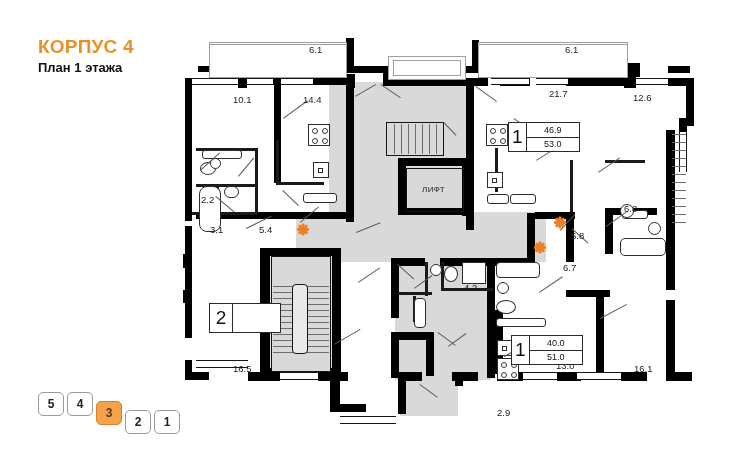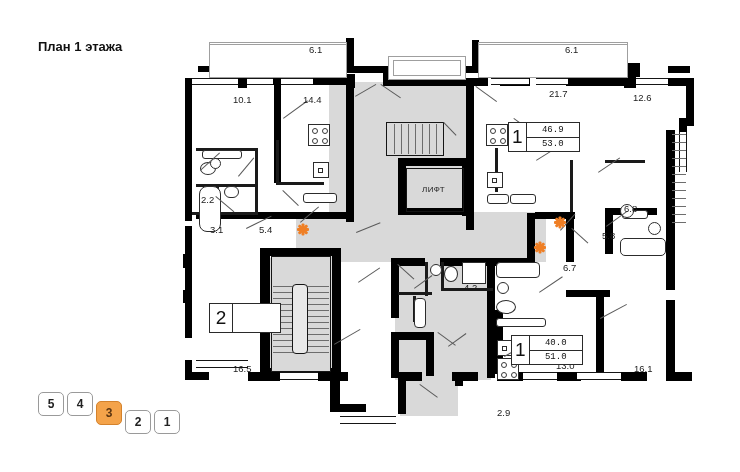--- a/index.html
+++ b/index.html
@@ -35,21 +35,21 @@
 
   
   .lab{position:absolute;font-size:9.5px;color:#1b1b1b;white-space:nowrap;
        font-family:"Liberation Sans","DejaVu Sans",sans-serif;}
   .lab.lift{font-size:8px;letter-spacing:.4px;}
 
   
   .badge{position:absolute;border:1.2px solid #2a2a2a;background:#fff;display:flex;box-sizing:border-box;}
   .badge .num{width:22px;display:flex;align-items:center;justify-content:center;
               font-size:19px;font-weight:normal;color:#111;border-right:1.2px solid #2a2a2a;}
-  .badge .nums{display:flex;flex-direction:column;width:100%;font-family:Liberation Mono, monospace;}
+  .badge .nums{display:flex;flex-direction:column;width:100%;}
   .badge .nums div{flex:1;display:flex;align-items:center;justify-content:center;font-size:9px;color:#111;}
   .badge .nums div:first-child{border-bottom:1.2px solid #2a2a2a;}
   .dl{position:absolute;background:#5a5a5a;transform-origin:0 0;height:1px;}
 
   
   .entry{position:absolute;width:14px;height:14px;}
   .entry span{position:absolute;left:50%;top:50%;width:12px;height:3px;background:#ef7f25;
               transform-origin:50% 50%;margin-left:-6px;margin-top:-1.5px;border-radius:1px;}
 
   
@@ -65,20 +65,21 @@
   .stove{position:absolute;box-sizing:border-box;border:1.2px solid #2c2c2c;background:#fff;}
   .stove i{position:absolute;width:4px;height:4px;border:1px solid #3a3a3a;border-radius:50%;}
   .sink{position:absolute;box-sizing:border-box;border:1.1px solid #2c2c2c;background:#fff;border-radius:3px;}
 </style>
 </head>
 <body>
 
 <div id="root">
 
   <div class="title-block">
+    <div class="t-korpus">КОРПУС 4</div>
     <div class="t-floor">План 1 этажа</div>
   </div>
 
   <div class="floor-sel">
     <div class="fbtn" style="left:0px;  top:0px;">5</div>
     <div class="fbtn" style="left:29px; top:0px;">4</div>
     <div class="fbtn active" style="left:58px; top:9px;">3</div>
     <div class="fbtn" style="left:87px; top:18px;">2</div>
     <div class="fbtn" style="left:116px;top:18px;">1</div>
   </div>
@@ -375,21 +376,21 @@
     <div class="lab" style="left:309px;top:44px;">6.1</div>
     <div class="lab" style="left:565px;top:44px;">6.1</div>
     <div class="lab" style="left:233px;top:94px;">10.1</div>
     <div class="lab" style="left:303px;top:94px;">14.4</div>
     <div class="lab" style="left:549px;top:88px;">21.7</div>
     <div class="lab" style="left:633px;top:92px;">12.6</div>
     <div class="lab" style="left:201px;top:194px;">2.2</div>
     <div class="lab" style="left:210px;top:224px;">3.1</div>
     <div class="lab" style="left:259px;top:224px;">5.4</div>
     <div class="lab" style="left:624px;top:203px;">6.8</div>
-    <div class="lab" style="left:602px;top:230px;">5.8</div>
+    <div class="lab" style="left:571px;top:230px;">5.8</div>
     <div class="lab" style="left:563px;top:262px;">6.7</div>
     <div class="lab" style="left:464px;top:282px;">4.2</div>
     <div class="lab" style="left:233px;top:363px;">16.5</div>
     <div class="lab" style="left:556px;top:360px;">13.0</div>
     <div class="lab" style="left:634px;top:363px;">16.1</div>
     <div class="lab" style="left:497px;top:407px;">2.9</div>
 
     <div class="badge" style="left:508px;top:122px;width:72px;height:30px;">
       <div class="num">1</div>
       <div class="nums">

